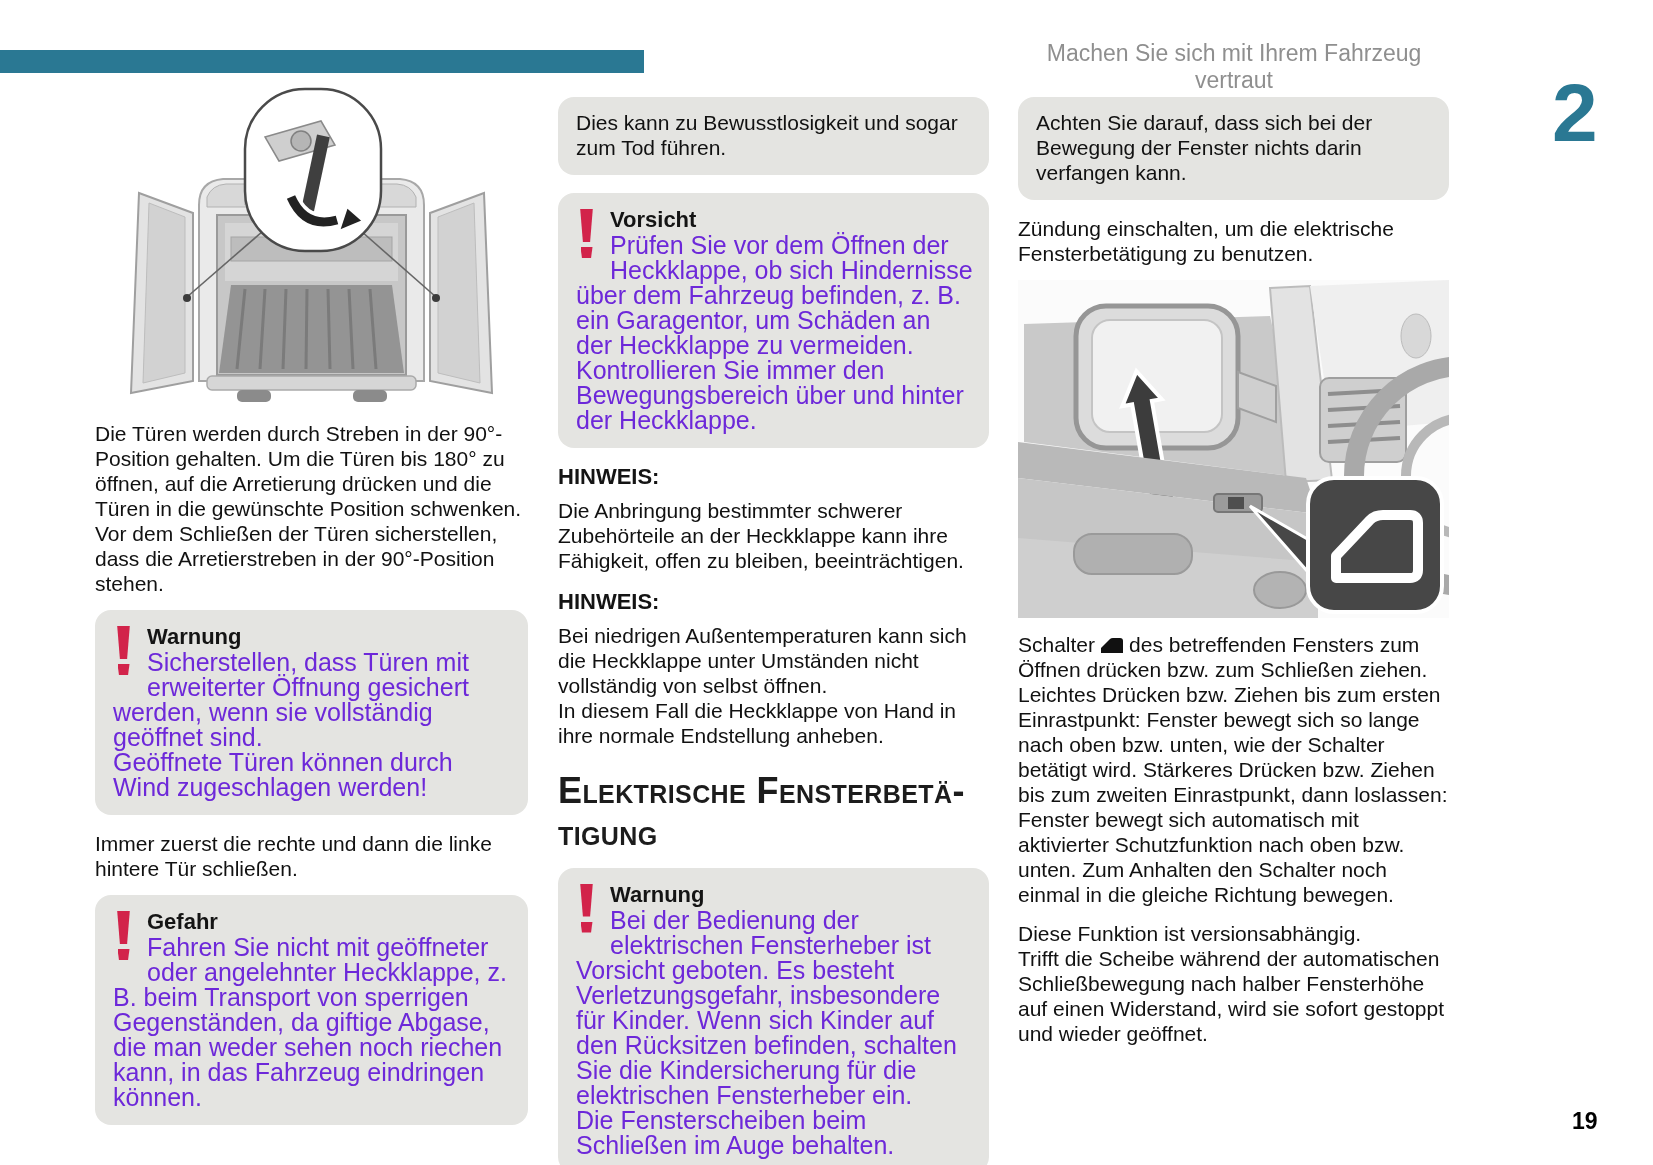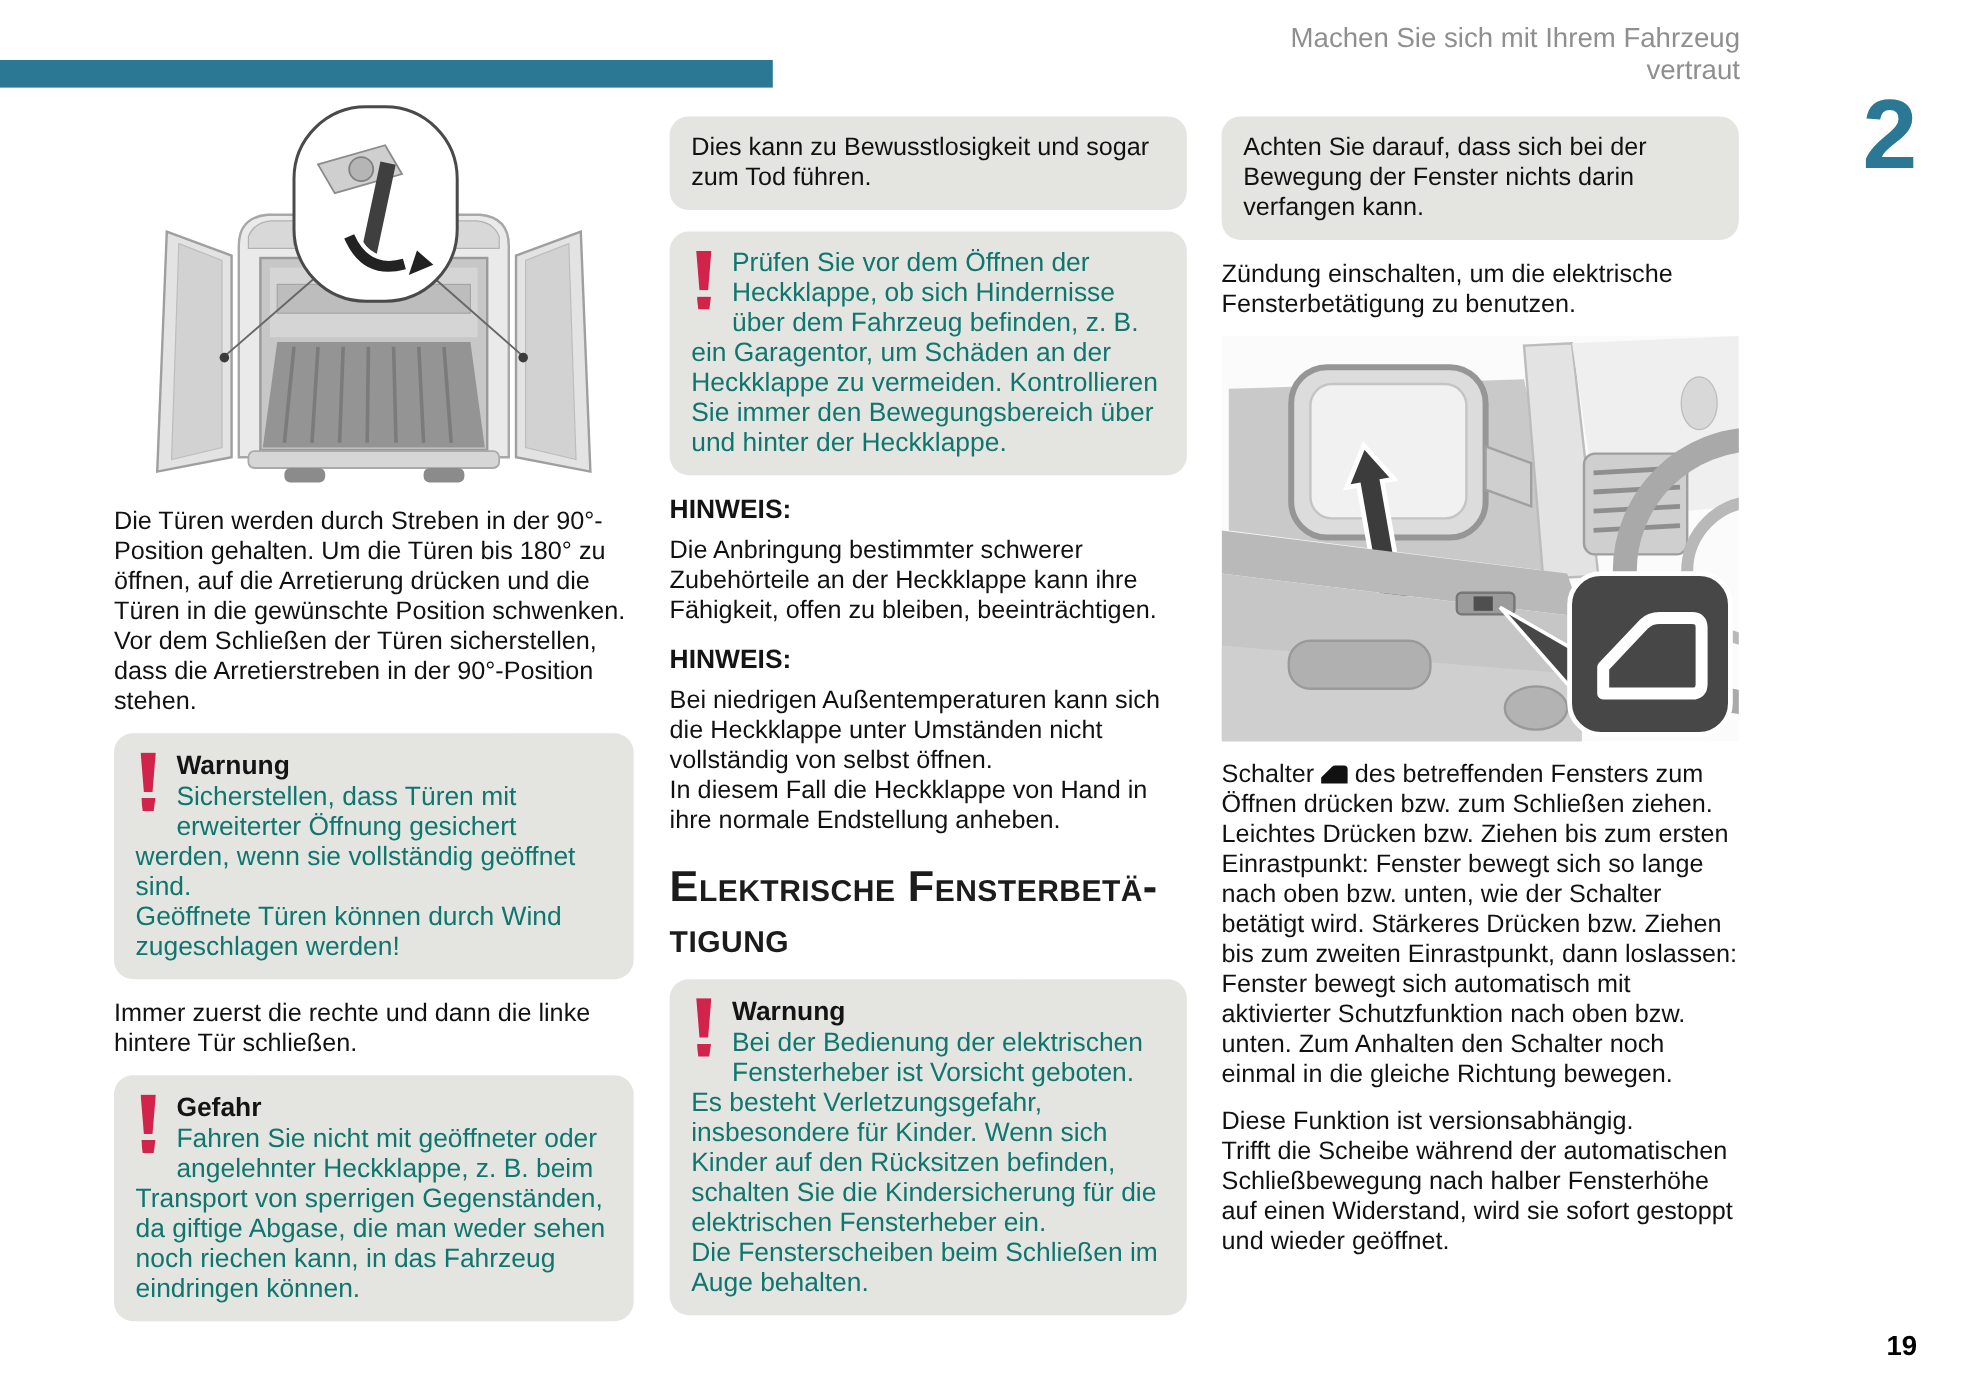--- a/index.html
+++ b/index.html
@@ -7,37 +7,37 @@
     --warning-red:#d2234a;
     --box-gray:#e4e4e1;
   }
   html,body{margin:0;padding:0;}
   body{
     width:1653px;height:1165px;position:relative;background:#ffffff;
     font-family:"Liberation Sans", sans-serif;color:#141414;
     overflow:hidden;
   }
   .teal-bar{position:absolute;left:0;top:50px;width:644px;height:23px;background:var(--accent-color);}
-  .running-title{position:absolute;left:1018px;top:18px;width:432px;text-align:right;
+  .running-title{position:absolute;left:1018px;top:40px;width:432px;text-align:center;
     font-size:23px;color:#8f8f8f;}
   .chapter-num{position:absolute;left:1552px;top:72px;font-size:82px;font-weight:700;
     color:var(--accent-color);line-height:1;}
   .page-num{position:absolute;left:1572px;top:1108px;font-size:23px;font-weight:700;color:#000000;}
 
   .col{position:absolute;top:85px;}
   .col-left{left:95px;width:433px;}
   .col-mid{left:558px;width:431px;}
   .col-right{left:1018px;width:431px;}
 
   .body-text{font-size:21px;line-height:25px;margin:0 0 14px 0;white-space:pre-line;color:#111;}
 
   .note-box{background:var(--box-gray);border-radius:16px;padding:13px 16px 15px 18px;
     margin:0 0 16px 0;overflow:hidden;}
   .note-box .box-title{font-size:22px;font-weight:700;line-height:26px;padding-top:1px;}
-  .note-box .box-text{font-size:22px;line-height:25px;white-space:pre-line;color:#0f766e;}
+  .note-box .box-text{font-size:25px;line-height:25px;white-space:pre-line;color:#6d28d9;}
   .plain-box{background:var(--box-gray);border-radius:16px;padding:13px 16px 15px 18px;
     margin:12px 0 16px 0;font-size:21px;line-height:25px;white-space:pre-line;color:#111;}
 
   .excl{float:left;width:17px;height:50px;margin:3px 15px 4px 2px;}
   .excl-bar{width:15px;height:33px;background:var(--warning-red);
     clip-path:polygon(8% 0,92% 0,74% 100%,26% 100%);margin:0 auto;}
   .excl-dot{width:12px;height:11px;background:var(--warning-red);
     clip-path:polygon(0 0,100% 0,88% 100%,12% 100%);margin:5px auto 0;}
 
   .h-gray{font-size:45px;font-weight:400;color:#7d7d7d;margin:28px 0 20px 0;line-height:1.05;}
@@ -134,20 +134,21 @@
 
 <div class="col col-mid">
 
   <div class="plain-box">Dies kann zu Bewusstlosigkeit und sogar zum Tod führen.</div>
 
   <div class="note-box" style="margin-top:18px;">
     <div class="excl">
       <div class="excl-bar"></div>
         <div class="excl-dot"></div>
     </div>
+    <div class="box-title">Vorsicht</div>
     <div class="box-text">Prüfen Sie vor dem Öffnen der Heckklappe, ob sich Hindernisse über dem Fahrzeug befinden, z. B. ein Garagentor, um Schäden an der Heckklappe zu vermeiden. Kontrollieren Sie immer den Bewegungsbereich über und hinter der Heckklappe.</div>
   </div>
 
   <div class="hinweis-label">HINWEIS:</div>
   <p class="body-text">Die Anbringung bestimmter schwerer Zubehörteile an der Heckklappe kann ihre Fähigkeit, offen zu bleiben, beeinträchtigen.</p>
 
   <div class="hinweis-label">HINWEIS:</div>
   <p class="body-text">Bei niedrigen Außentemperaturen kann sich die Heckklappe unter Umständen nicht vollständig von selbst öffnen.
 In diesem Fall die Heckklappe von Hand in ihre normale Endstellung anheben.</p>
 

